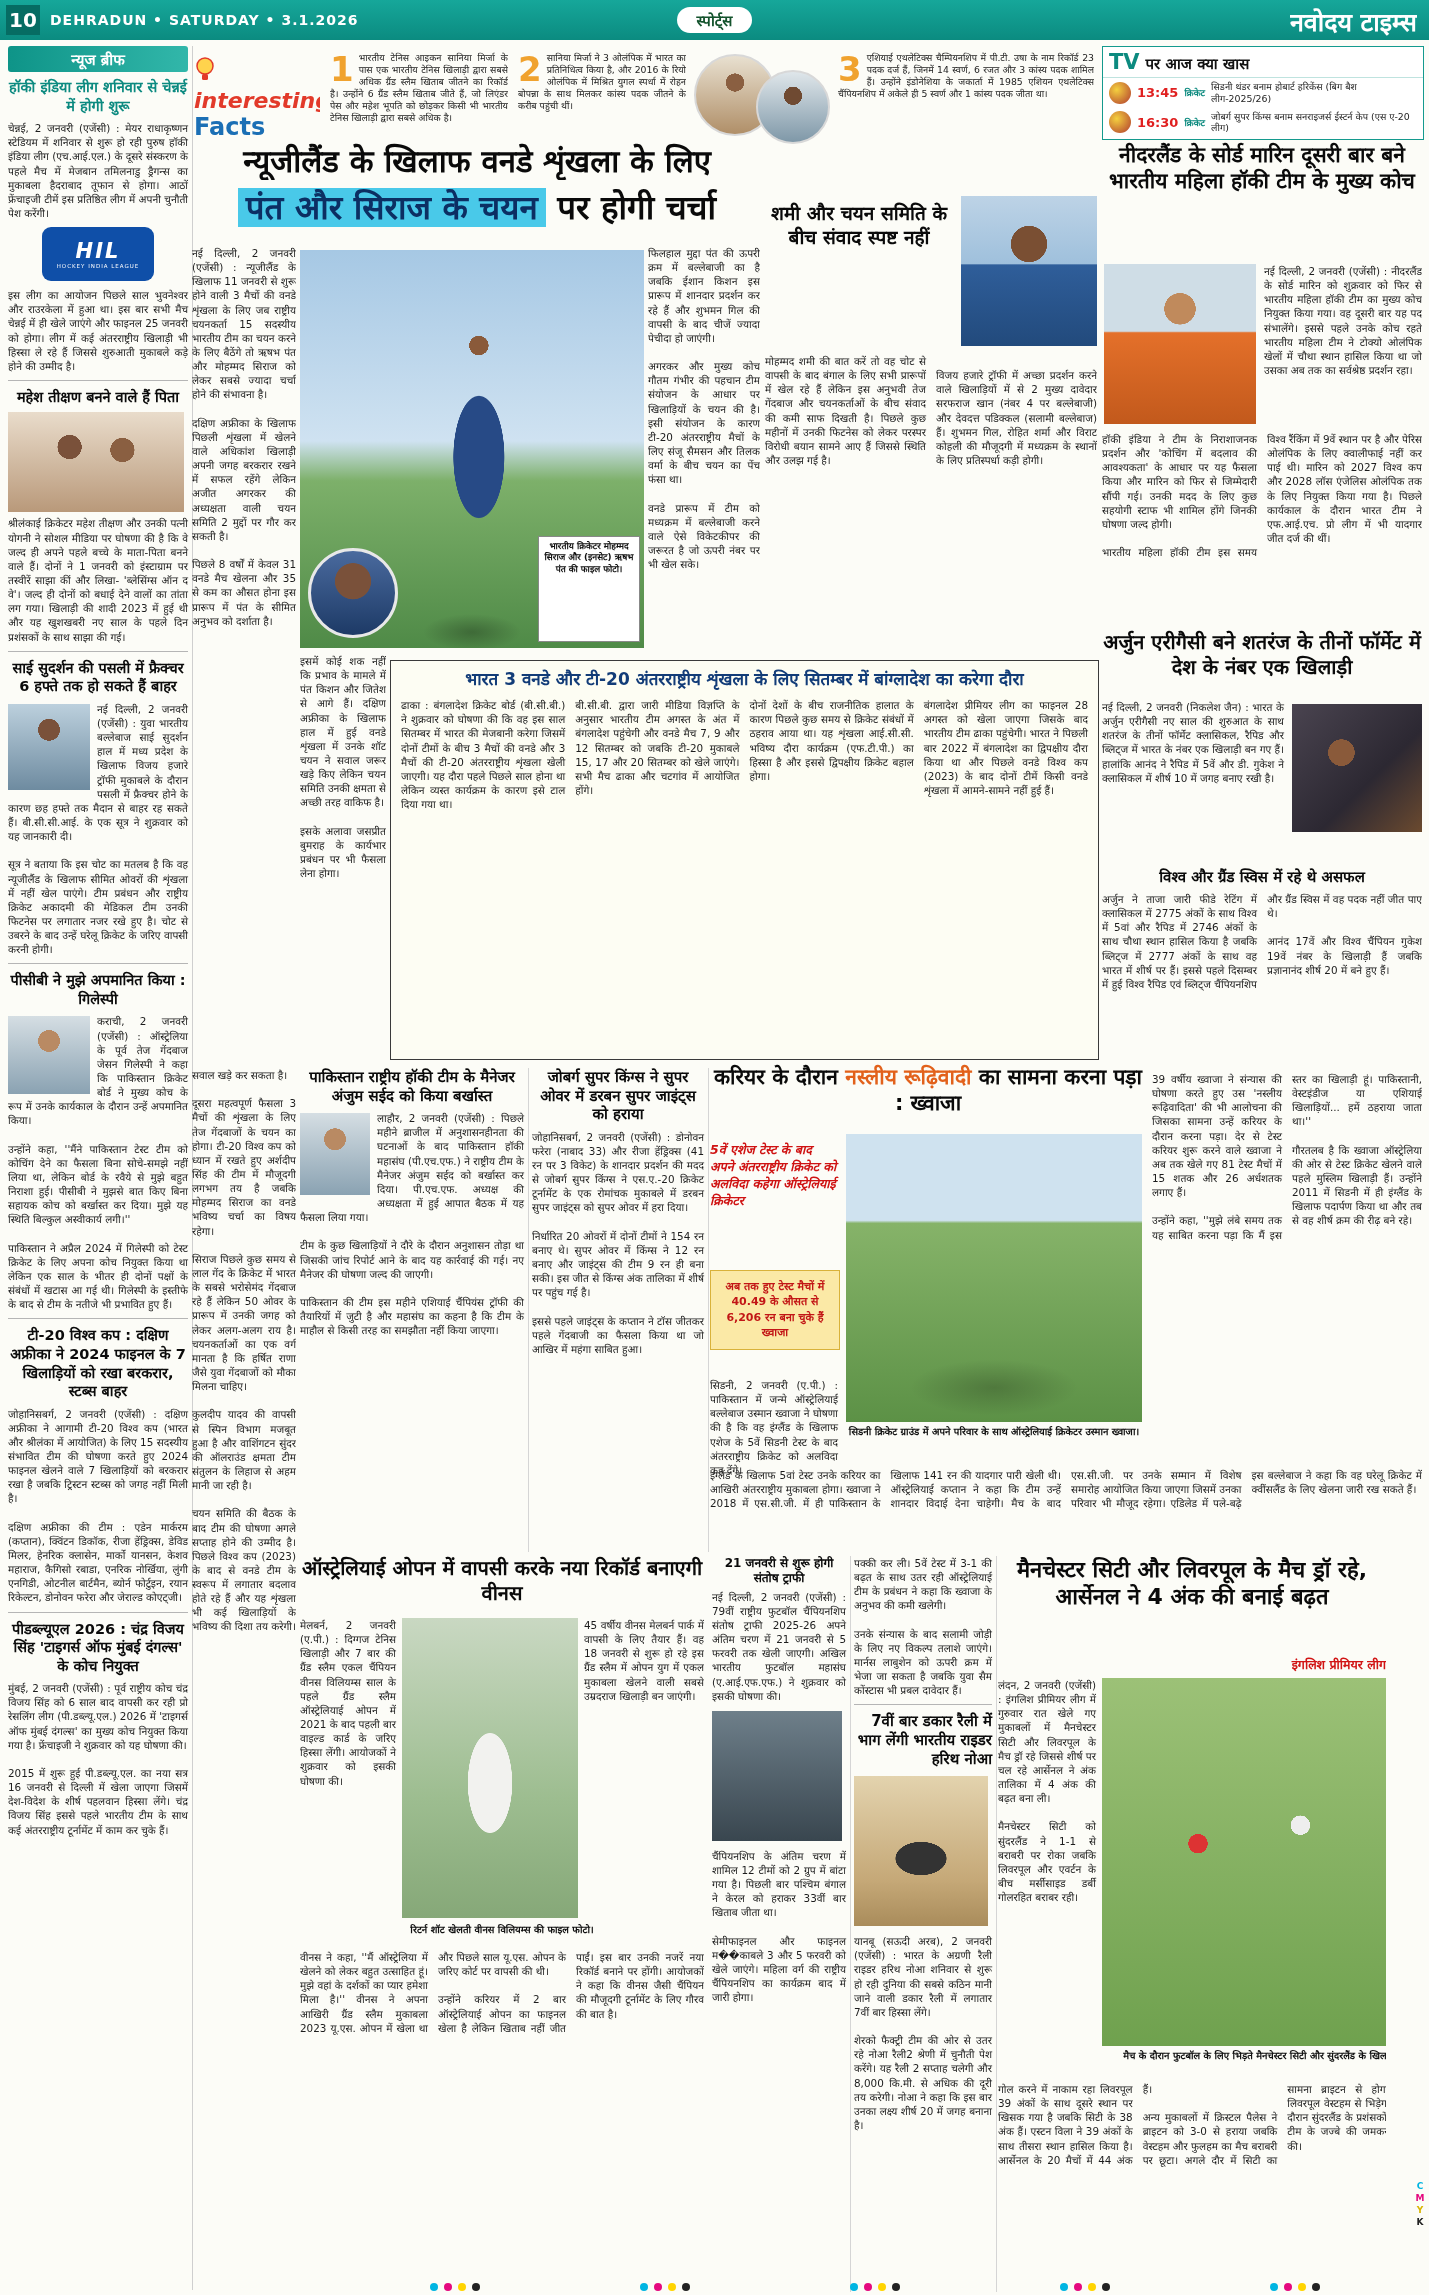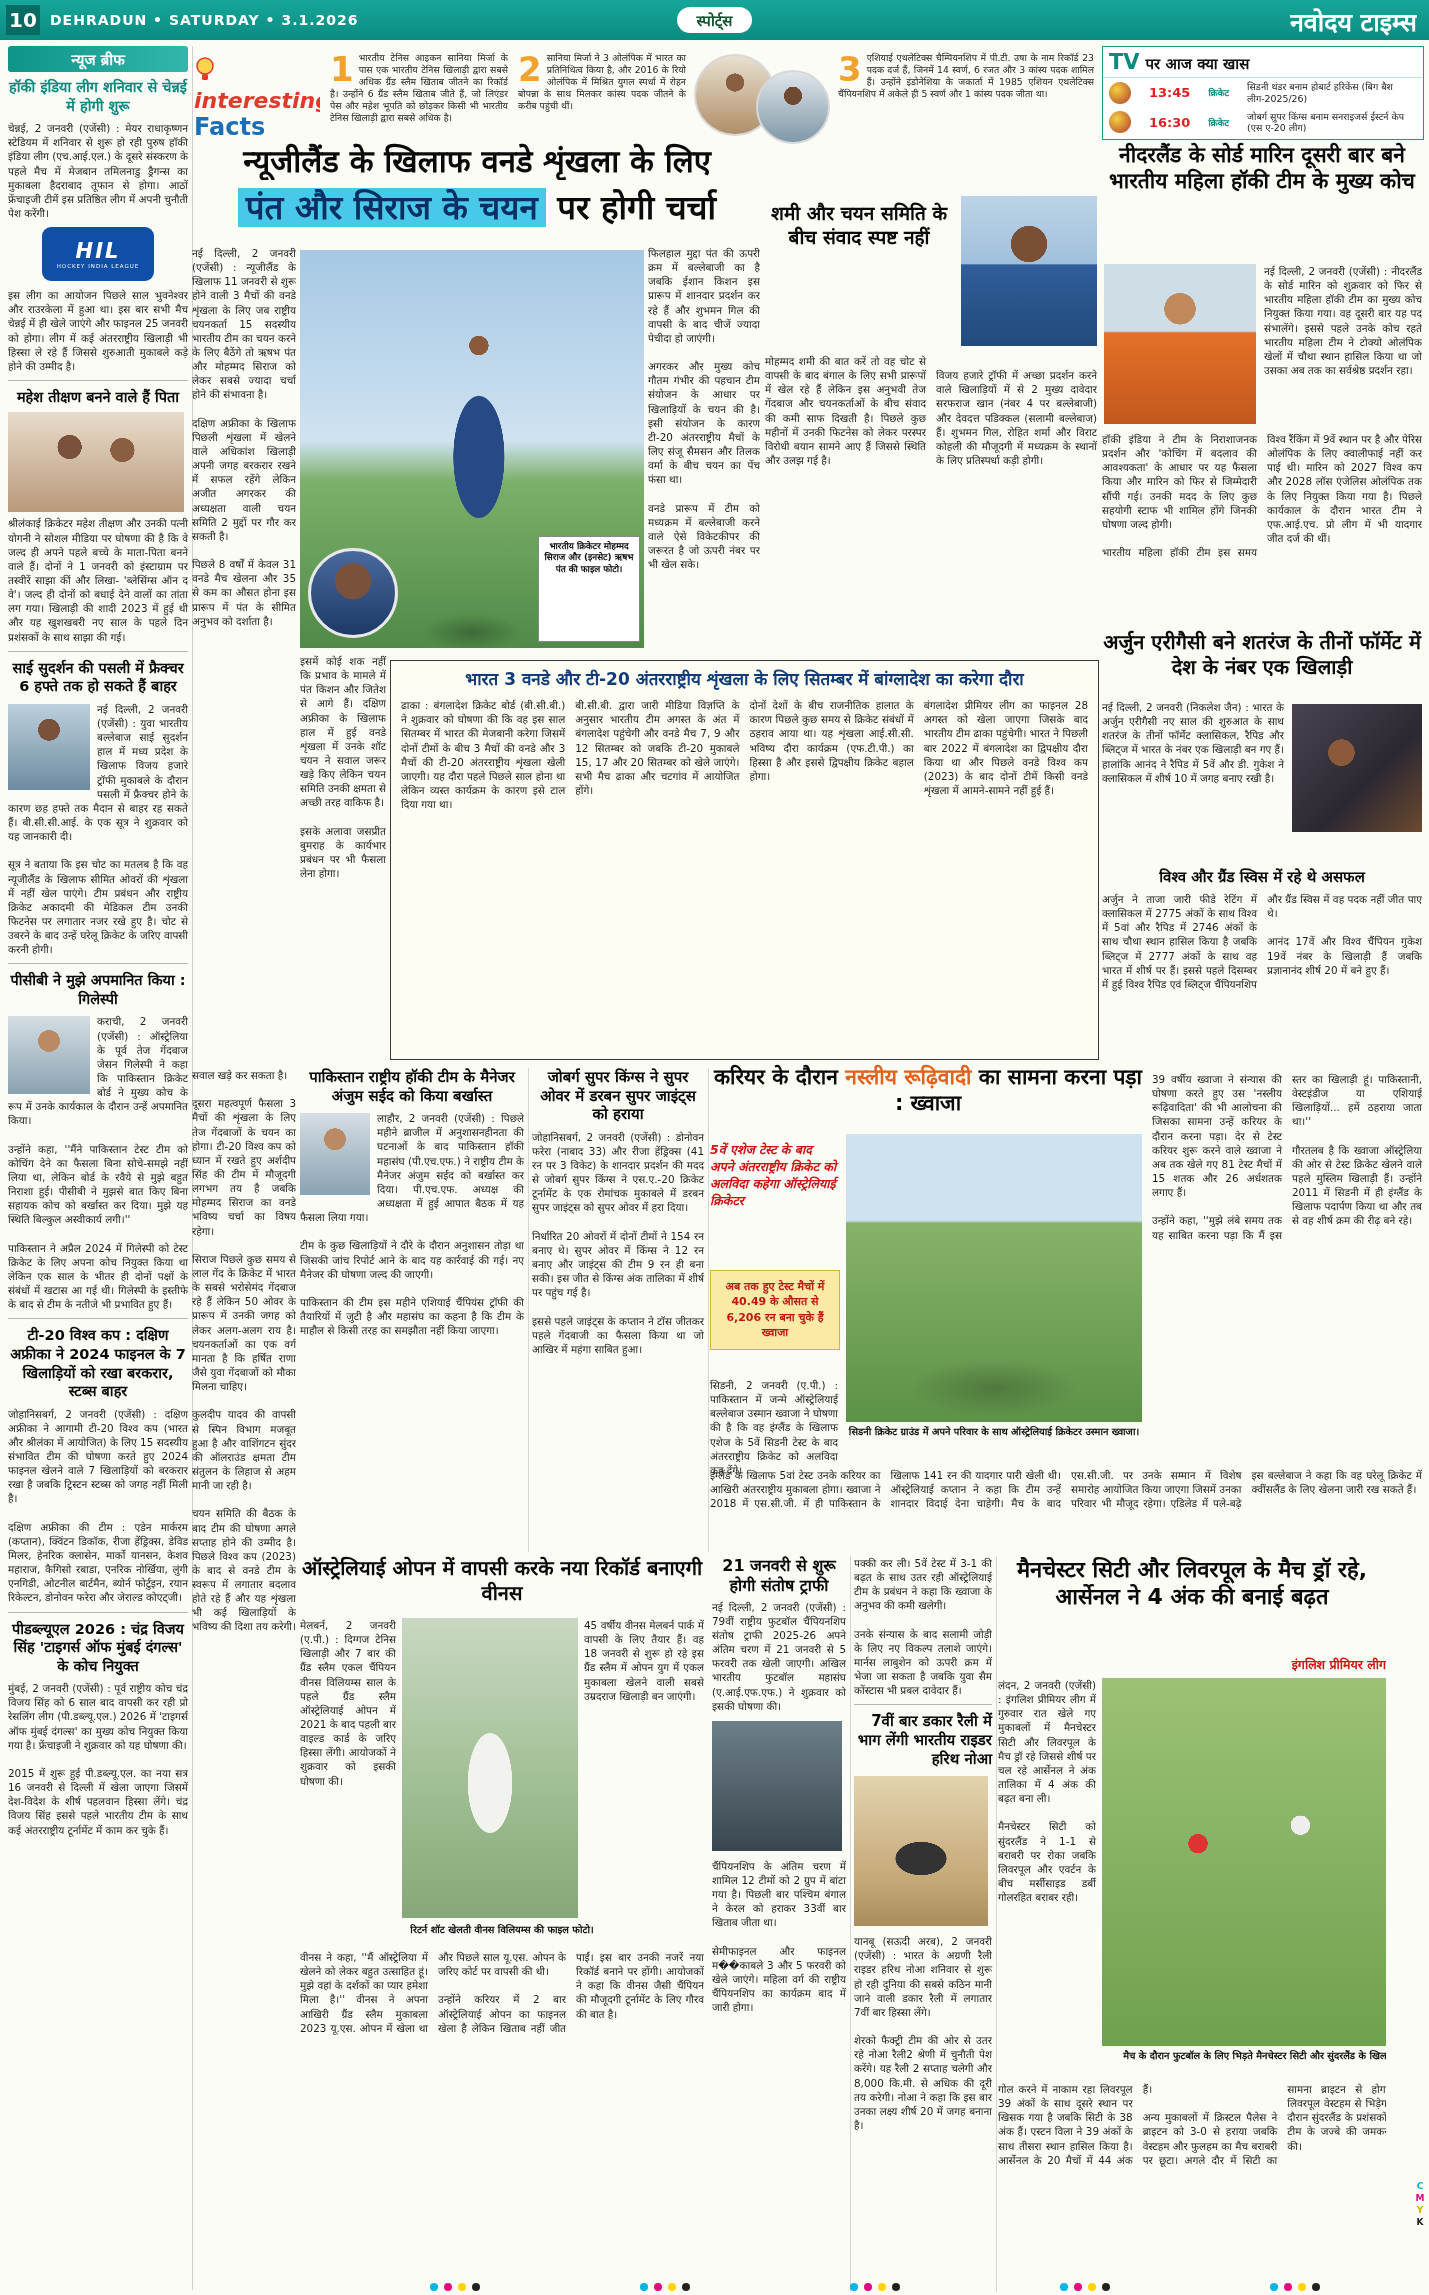--- a/index.html
+++ b/index.html
@@ -35,21 +35,21 @@
   
   .factslogo-top{font-size:22px;font-weight:bold;color:#e23a2a;font-style:italic;}
   .factslogo-bot{font-size:24px;font-weight:bold;color:#1b6fb5;}
   .factnum{font-size:34px;font-weight:bold;color:#f0a22e;line-height:1;}
   .facttxt{font-size:9.3px;line-height:1.3;text-align:justify;color:#222;}
   .circ{border-radius:50%;border:2px solid #d8d8d8;}
   
   .tvbox{left:1102px;top:46px;width:320px;height:92px;border:1px solid #149a8e;background:#fff;}
   .tvtitle{font-weight:bold;font-size:15px;color:#111;padding:3px 6px;border-bottom:1px solid #bfe3df;}
   .tvtitle .tv{color:#0c8a7f;font-size:21px;margin-right:6px;}
-  .tvitem{display:flex;align-items:center;gap:18px;padding:3px 6px;}
+  .tvitem{display:flex;align-items:center;gap:6px;padding:3px 6px;}
   .tvlogo{width:22px;height:22px;border-radius:50%;background:radial-gradient(circle at 35% 35%,#f4d03f,#b03a2e);flex:0 0 22px;}
   .tvtime{color:#e02020;font-weight:bold;font-size:13px;white-space:nowrap;}
   .tvlabel{color:#0c8a7f;font-weight:bold;font-size:9px;}
   .tvtext{font-size:9.4px;color:#222;line-height:1.25;}
   
   .mainhead1{font-size:31px;}
   .mainhead2{font-size:33px;margin-top:4px;}
   .hl2{background:#49c9e9;color:#0c2f63;padding:0 8px;}
   .ph{position:relative;}
   .ph-siraj{background:radial-gradient(ellipse 70px 26px at 50% 96%,rgba(0,0,0,.25),transparent 70%),
@@ -303,21 +303,21 @@
     <div class="txt" style="position:absolute;left:0;top:62px;width:96px;height:300px;">मेलबर्न, 2 जनवरी (ए.पी.) : दिग्गज टेनिस खिलाड़ी और 7 बार की ग्रैंड स्लैम एकल चैंपियन वीनस विलियम्स साल के पहले ग्रैंड स्लैम ऑस्ट्रेलियाई ओपन में 2021 के बाद पहली बार वाइल्ड कार्ड के जरिए हिस्सा लेंगी। आयोजकों ने शुक्रवार को इसकी घोषणा की।</div>
     <div class="ph ph-venus" style="position:absolute;left:102px;top:62px;width:176px;height:300px;"></div>
     <div class="txt" style="position:absolute;left:284px;top:62px;width:120px;height:300px;">45 वर्षीय वीनस मेलबर्न पार्क में वापसी के लिए तैयार हैं। वह 18 जनवरी से शुरू हो रहे इस ग्रैंड स्लैम में ओपन युग में एकल मुकाबला खेलने वाली सबसे उम्रदराज खिलाड़ी बन जाएंगी।</div>
     <div class="cap" style="position:absolute;left:0;top:368px;width:404px;">रिटर्न शॉट खेलती वीनस विलियम्स की फाइल फोटो।</div>
     <div class="txt c3" style="position:absolute;left:0;top:394px;width:404px;height:336px;">वीनस ने कहा, ''मैं ऑस्ट्रेलिया में खेलने को लेकर बहुत उत्साहित हूं। मुझे वहां के दर्शकों का प्यार हमेशा मिला है।'' वीनस ने अपना आखिरी ग्रैंड स्लैम मुकाबला 2023 यू.एस. ओपन में खेला था और पिछले साल यू.एस. ओपन के जरिए कोर्ट पर वापसी की थी।
 
 उन्होंने करियर में 2 बार ऑस्ट्रेलियाई ओपन का फाइनल खेला है लेकिन खिताब नहीं जीत पाईं। इस बार उनकी नजरें नया रिकॉर्ड बनाने पर होंगी। आयोजकों ने कहा कि वीनस जैसी चैंपियन की मौजूदगी टूर्नामेंट के लिए गौरव की बात है।</div>
   </div>
 
   <div class="b" style="left:712px;top:1556px;width:134px;height:736px;border-right:1px solid #d5d5d5;padding-right:4px;">
-    <div class="hd" style="font-size:16px;">21 जनवरी से शुरू होगी संतोष ट्राफी</div>
+    <div class="hd" style="font-size:12px;">21 जनवरी से शुरू होगी संतोष ट्राफी</div>
     <div class="txt" style="margin-top:4px;">नई दिल्ली, 2 जनवरी (एजेंसी) : 79वीं राष्ट्रीय फुटबॉल चैंपियनशिप संतोष ट्राफी 2025-26 अपने अंतिम चरण में 21 जनवरी से 5 फरवरी तक खेली जाएगी। अखिल भारतीय फुटबॉल महासंघ (ए.आई.एफ.एफ.) ने शुक्रवार को इसकी घोषणा की।</div>
     <div class="ph ph-santosh" style="width:130px;height:130px;margin:8px 0;"></div>
     <div class="txt">चैंपियनशिप के अंतिम चरण में शामिल 12 टीमों को 2 ग्रुप में बांटा गया है। पिछली बार पश्चिम बंगाल ने केरल को हराकर 33वीं बार खिताब जीता था।
 
 सेमीफाइनल और फाइनल म��काबले 3 और 5 फरवरी को खेले जाएंगे। महिला वर्ग की राष्ट्रीय चैंपियनशिप का कार्यक्रम बाद में जारी होगा।</div>
   </div>
 
   <div class="b" style="left:854px;top:1556px;width:138px;height:736px;border-right:1px solid #d5d5d5;padding-right:4px;">
     <div class="txt">पक्की कर ली। 5वें टेस्ट में 3-1 की बढ़त के साथ उतर रही ऑस्ट्रेलियाई टीम के प्रबंधन ने कहा कि ख्वाजा के अनुभव की कमी खलेगी।
 

